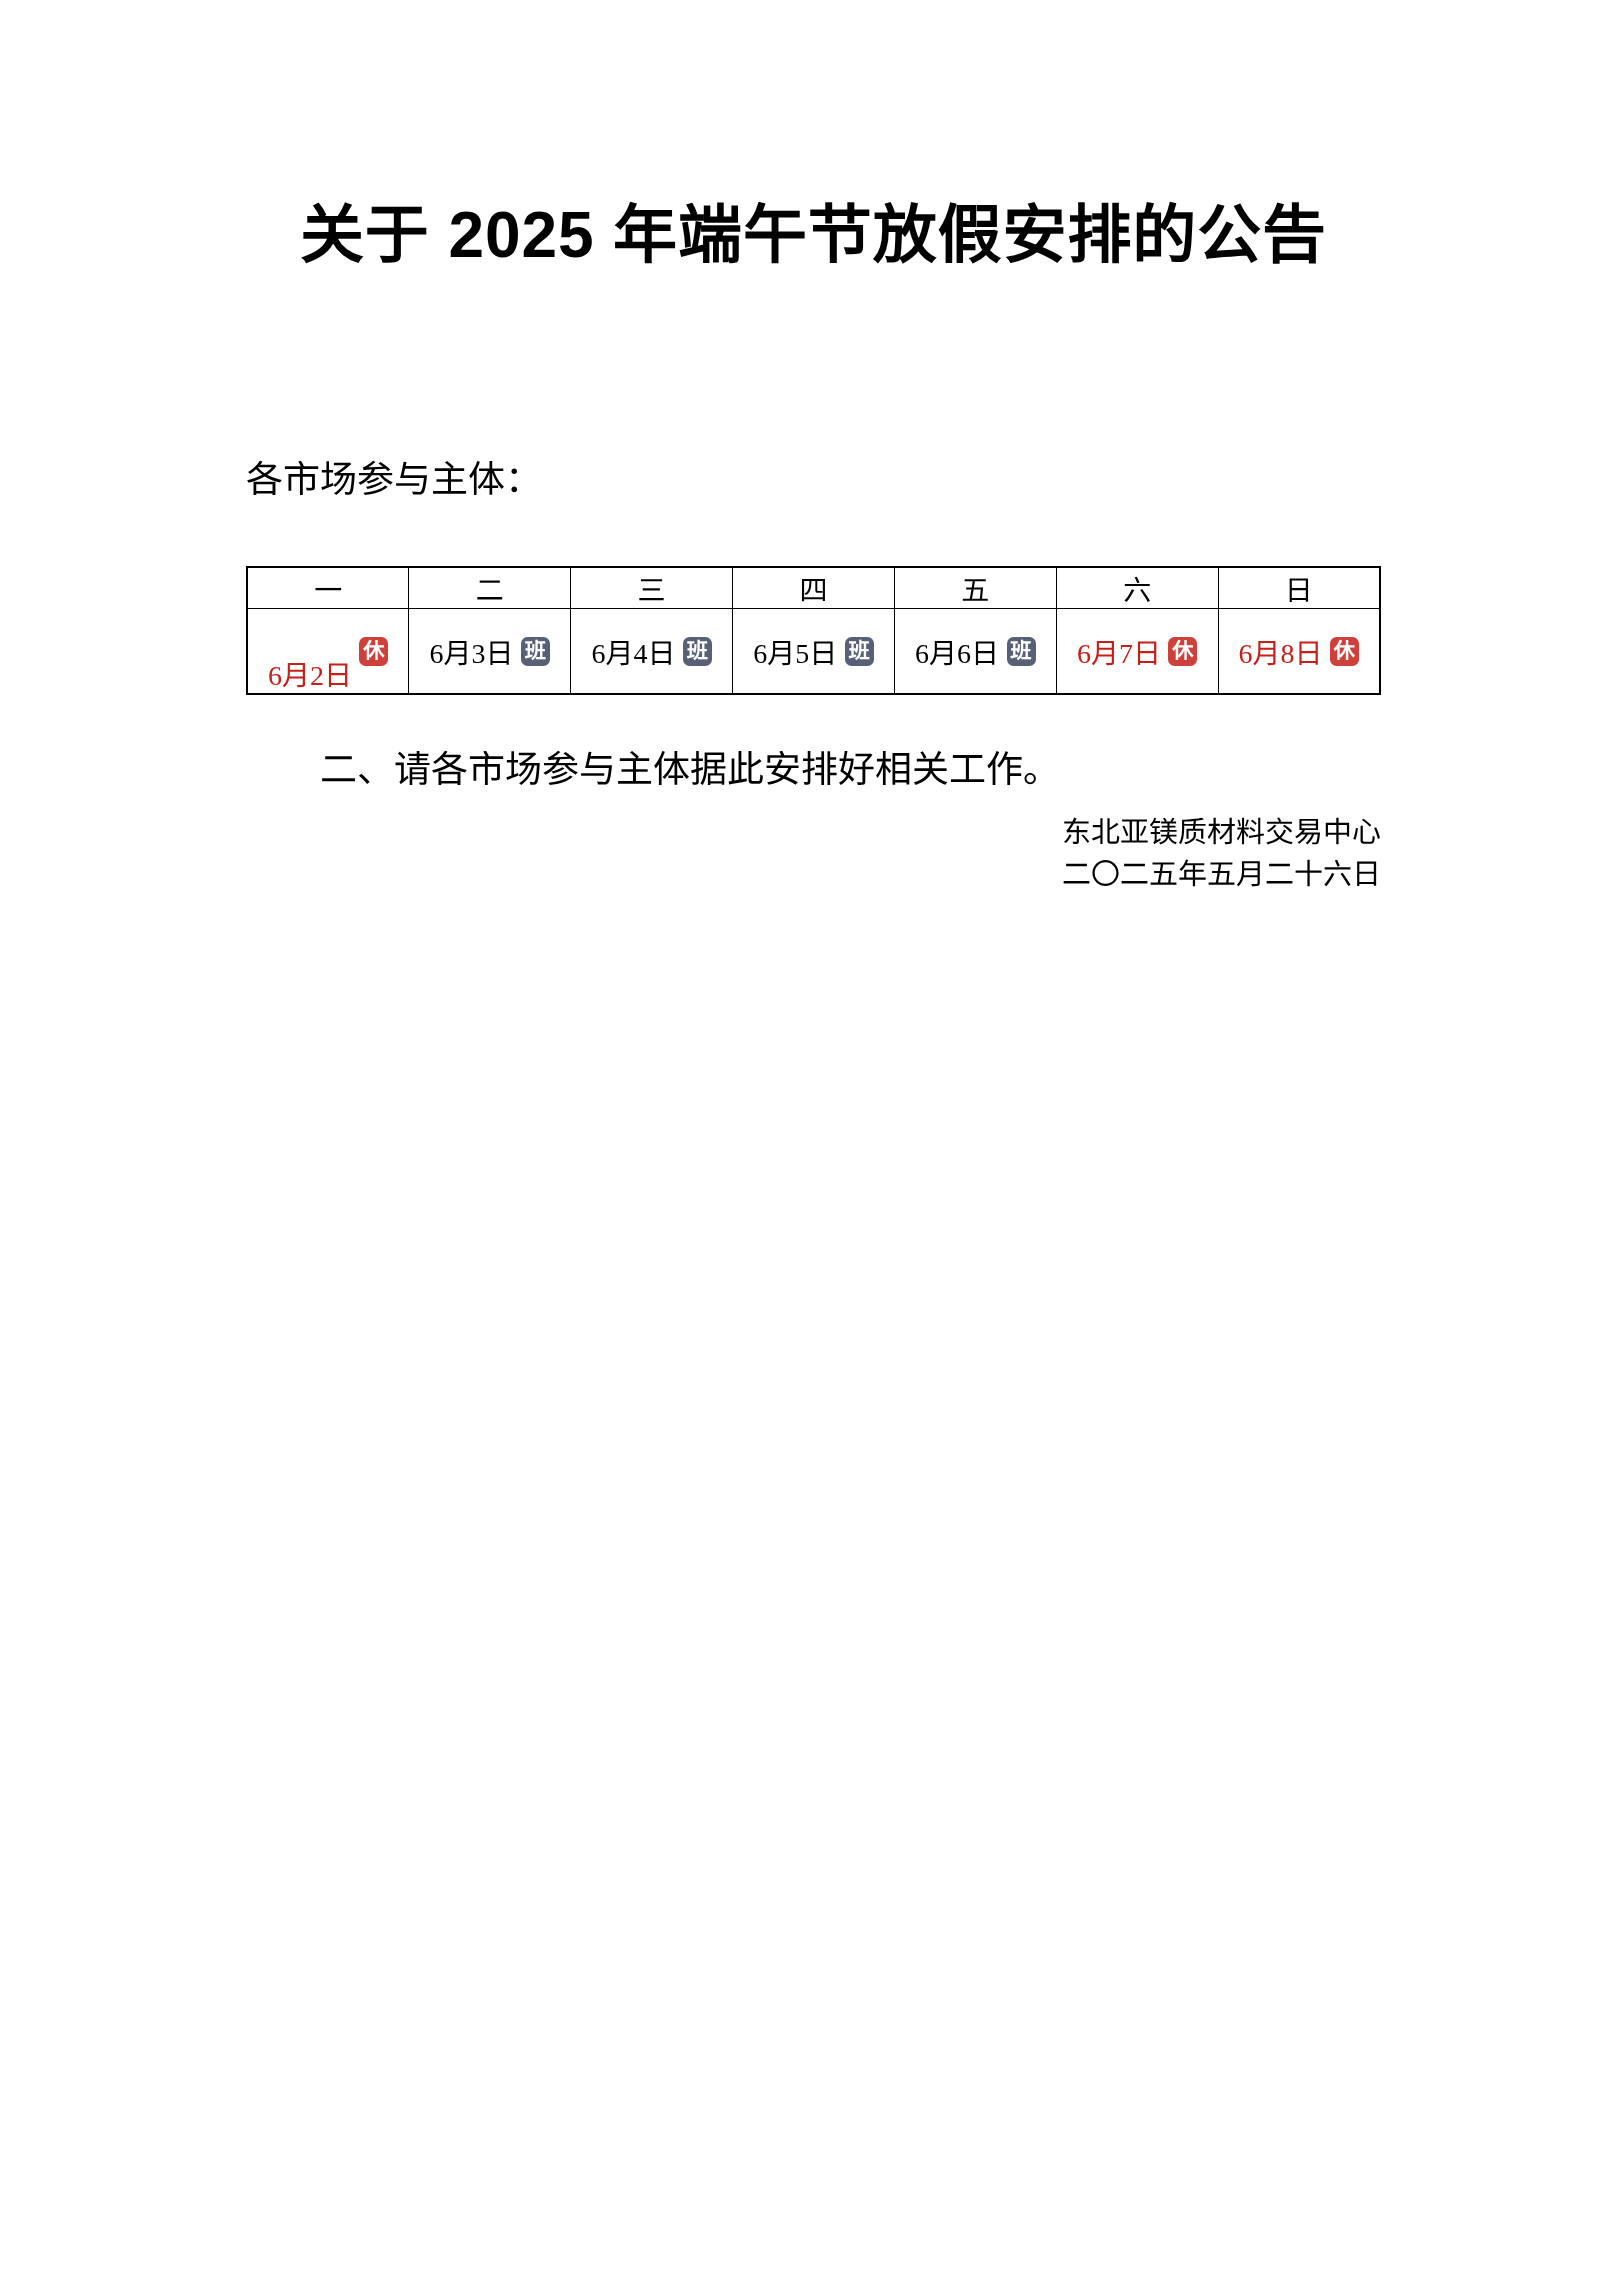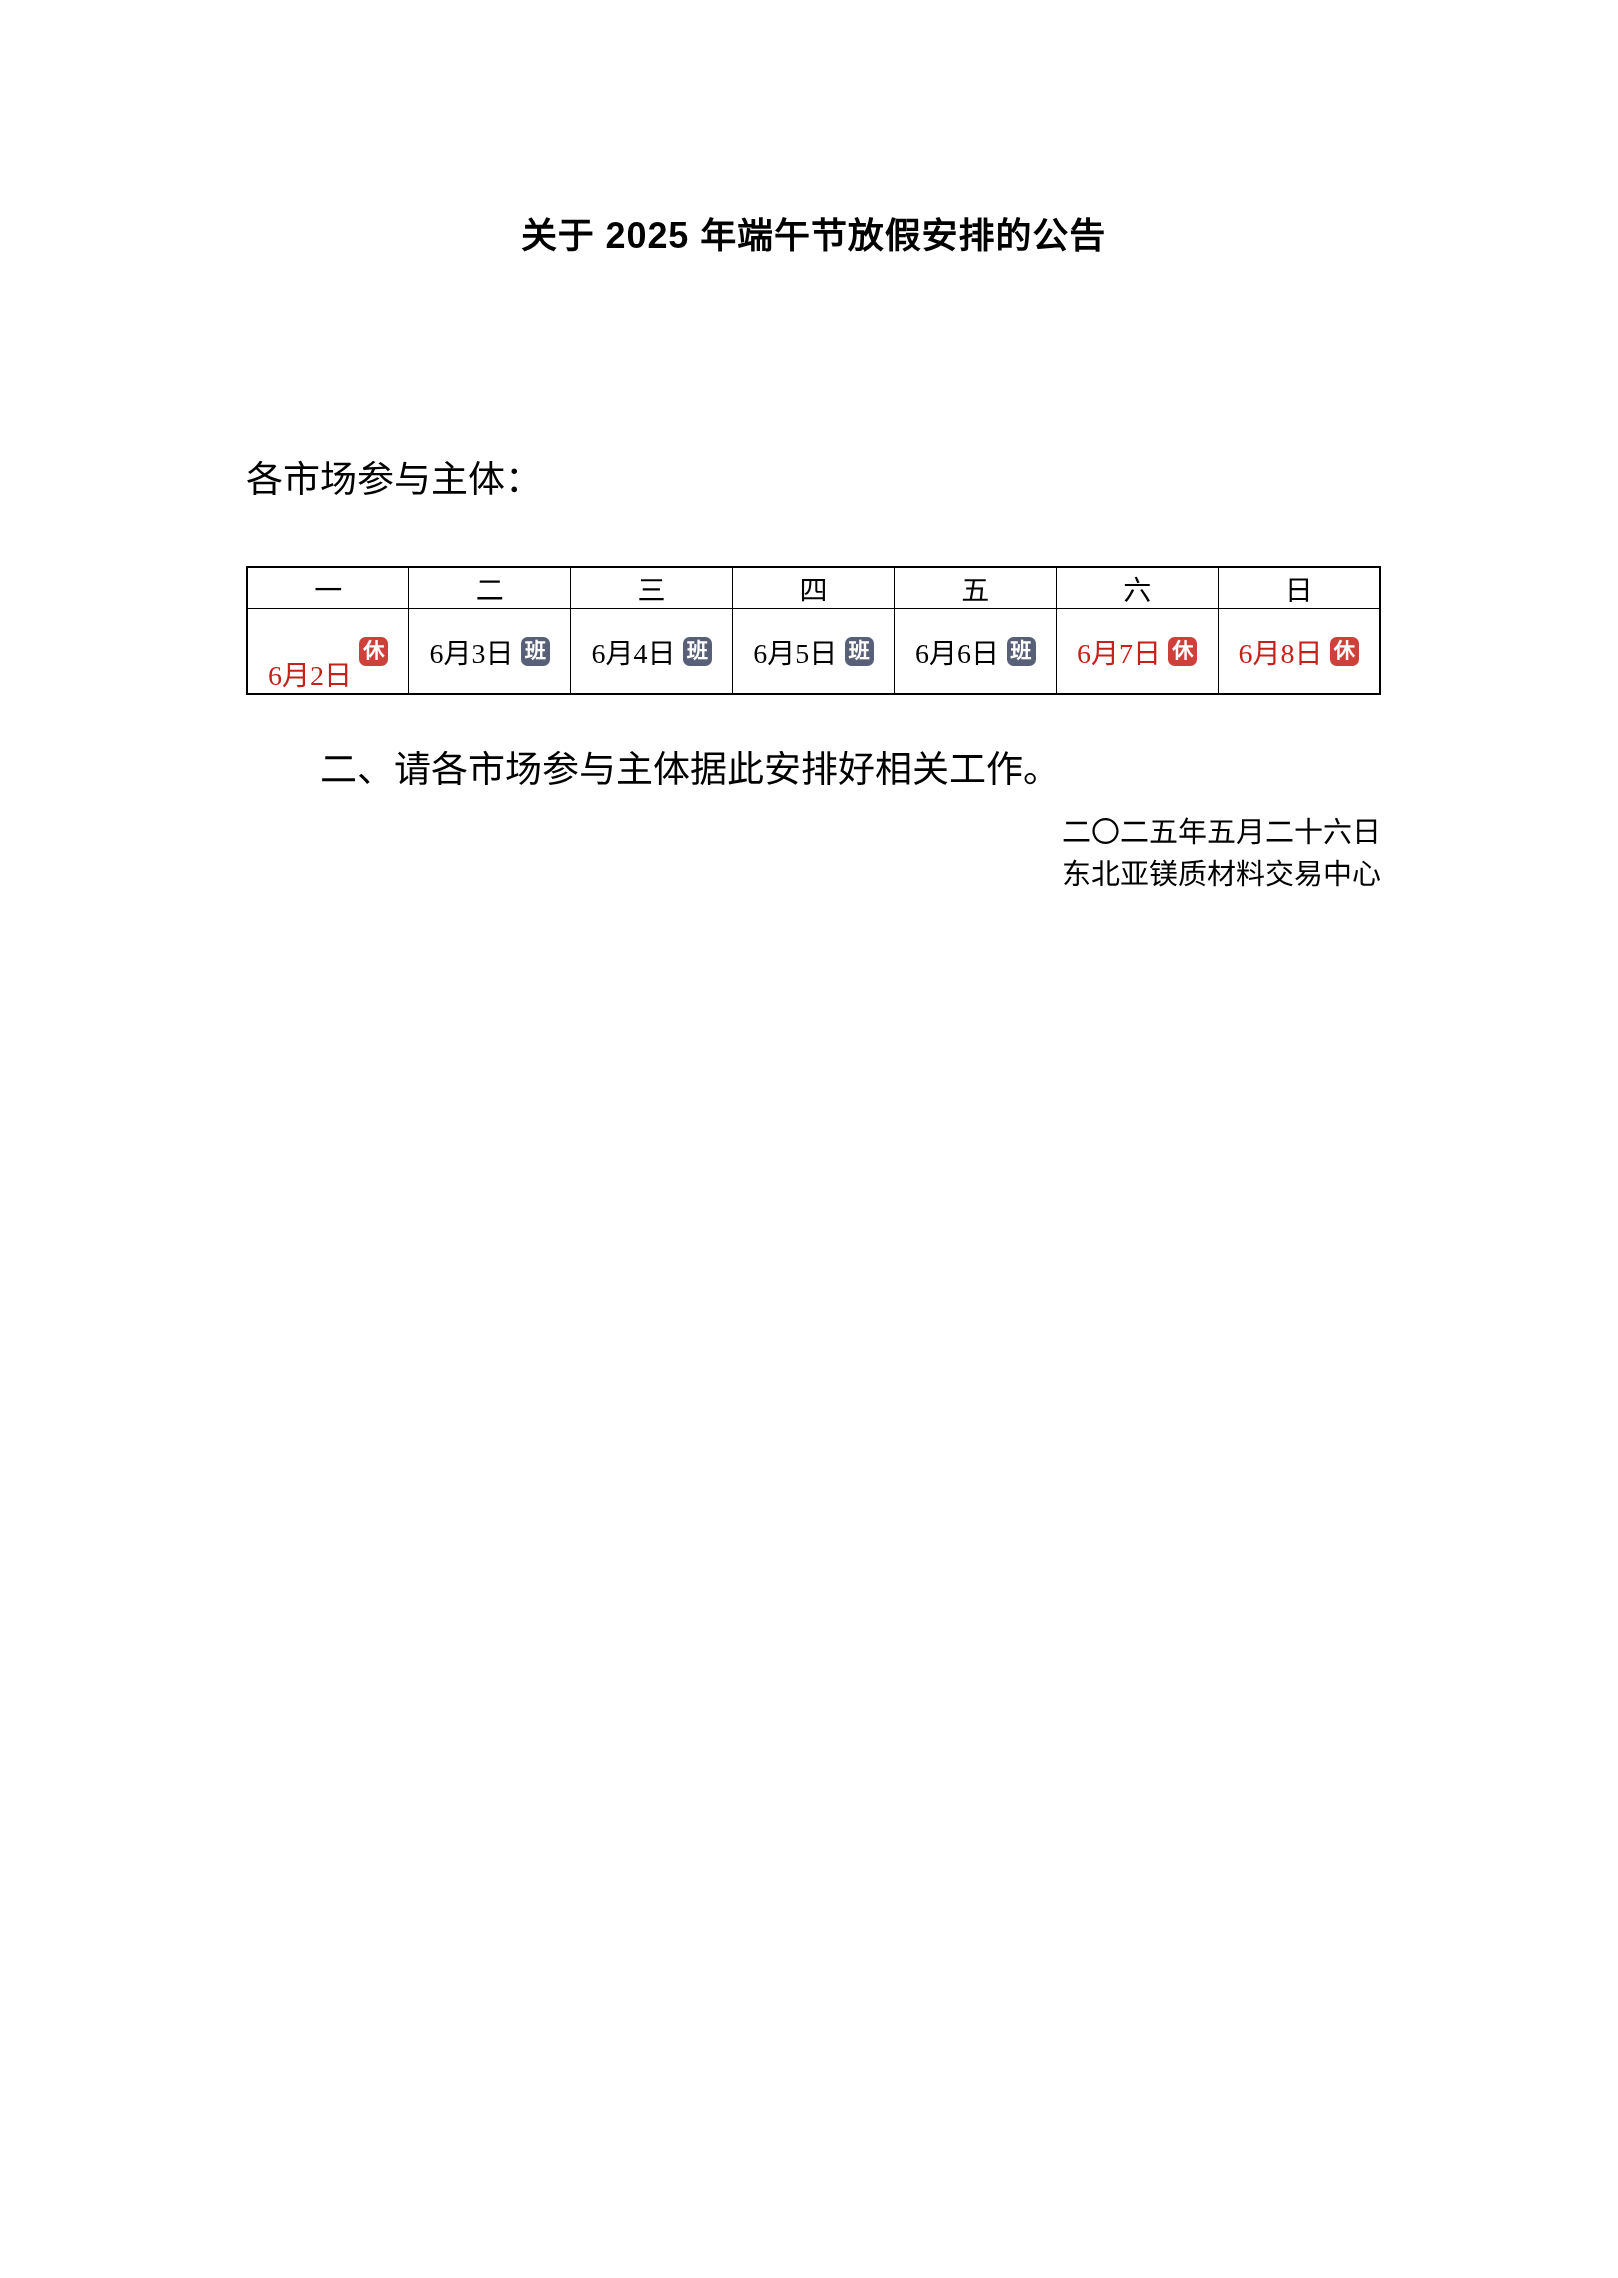--- a/index.html
+++ b/index.html
@@ -12,21 +12,21 @@
     color: #000000;
     font-family: "Liberation Serif", "DejaVu Serif", serif;
   }
   .content {
     padding: 203px 238px 0 246px;
   }
   .doc-title {
     margin: 0 0 171px 0;
     font-family: "Liberation Sans", "DejaVu Sans", sans-serif;
     font-weight: 700;
-    font-size: 36px;
+    font-size: 64px;
     line-height: 65px;
     text-align: center;
     letter-spacing: 0.9px;
     white-space: nowrap;
   }
   .salutation {
     margin: 0 0 45px 0;
     font-size: 37px;
     line-height: 82px;
   }
@@ -122,19 +122,19 @@
             <td><span class="cell-date" style="color: rgb(197, 33, 27);">6月7日</span><span class="badge" style="background: rgb(208, 64, 58); color: rgb(255, 255, 255);">休</span></td>
             <td><span class="cell-date" style="color: rgb(197, 33, 27);">6月8日</span><span class="badge" style="background: rgb(208, 64, 58); color: rgb(255, 255, 255);">休</span></td>
           </tr>
         </tbody>
     </table>
 
     <p class="para para-item2">二、请各市场参与主体据此安排好相关工作。</p>
 
 
     <div class="signature">
+      <div>东北亚镁质材料交易中心</div>
       <div>二〇二五年五月二十六日</div>
-      <div>东北亚镁质材料交易中心</div>
     </div>
 
   </div>
 </div>
 
 
 </body></html>

